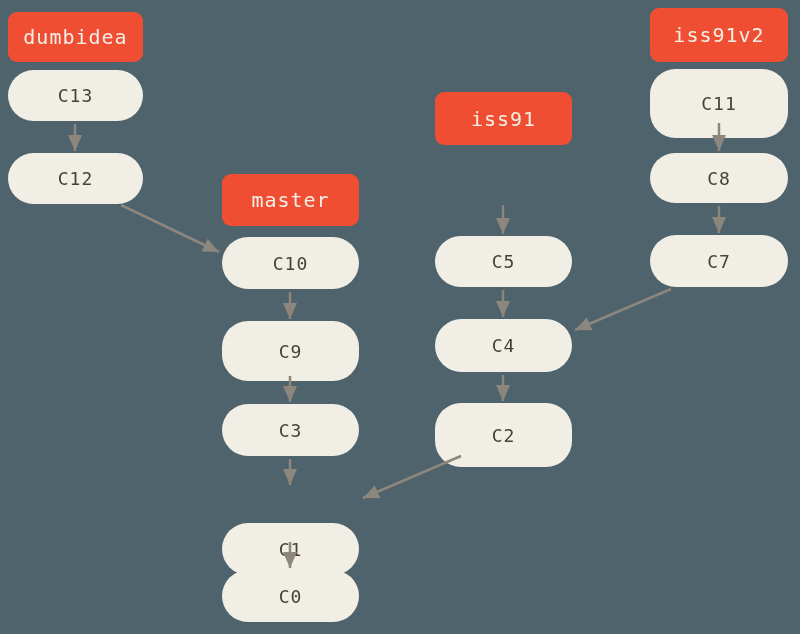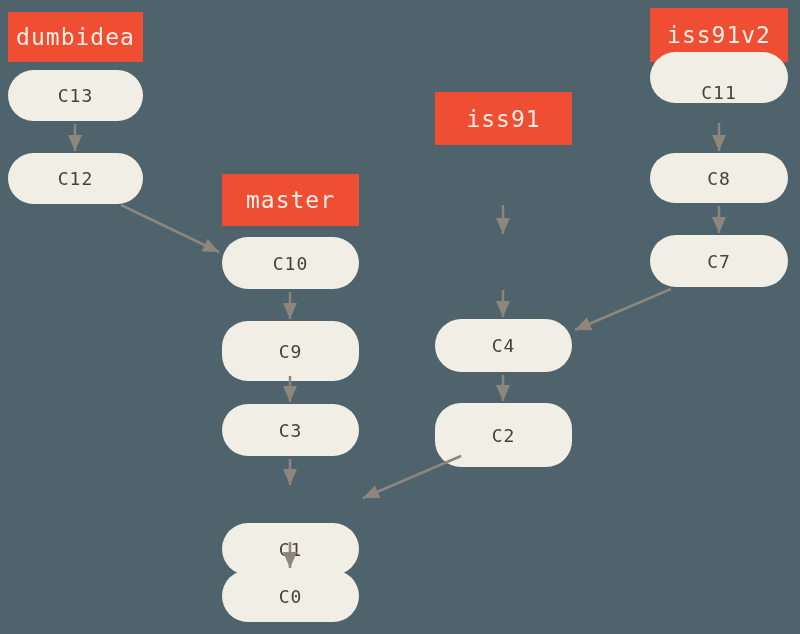--- a/index.html
+++ b/index.html
@@ -18,22 +18,23 @@
     width: 800px;
     height: 634px;
   }
   .branch-label {
     position: absolute;
     display: flex;
     align-items: center;
     justify-content: center;
     background: var(--label-bg, #F04E32);
     color: var(--label-text, #F3EFE7);
-    font-size: 23px;
+    font-size: 20px;
     letter-spacing: 1px;
+    border-radius: 9px;
   }
   .commit-node {
     position: absolute;
     display: flex;
     align-items: center;
     justify-content: center;
     background: var(--node-bg, #F1EEE6);
     color: var(--node-text, #474239);
     border-radius: 27px;
     font-size: 18px;
@@ -76,27 +77,30 @@
     </div>
     <div class="commit-node" style="left: 222px; top: 404px; width: 137px; height: 52px; border-radius: 26px; text-align: center;">
       <span>C3</span>
     </div>
     <div class="commit-node" style="left: 222px; top: 487px; width: 137px; height: 52px; border-radius: 26px; margin-top: 36px;">
       <span>C1</span>
     </div>
     <div class="commit-node" style="left: 222px; top: 570px; width: 137px; height: 52px; border-radius: 26px;">
       <span>C0</span>
     </div>
+    <div class="commit-node" style="left: 435px; top: 236px; width: 137px; height: 51px; border-radius: 25.5px;">
+      <span>C5</span>
+    </div>
     <div class="commit-node" style="left: 435px; top: 319px; width: 137px; height: 53px; border-radius: 26.5px;">
       <span>C4</span>
     </div>
     <div class="commit-node" style="left: 435px; top: 403px; width: 137px; height: 64px; border-radius: 26px;">
       <span>C2</span>
     </div>
-    <div class="commit-node" style="left: 650px; top: 52px; width: 138px; height: 51px; border-radius: 25.5px; align-items: flex-end;">
+    <div class="commit-node" style="left: 650px; top: 69px; width: 138px; height: 69px; border-radius: 25.5px;">
       <span>C11</span>
     </div>
     <div class="commit-node" style="left: 650px; top: 153px; width: 138px; height: 50px; border-radius: 25px;">
       <span>C8</span>
     </div>
     <div class="commit-node" style="left: 650px; top: 235px; width: 138px; height: 52px; border-radius: 26px;">
       <span>C7</span>
     </div>
     <svg class="edges-layer" width="800" height="634" xmlns="http://www.w3.org/2000/svg">
     <defs>

